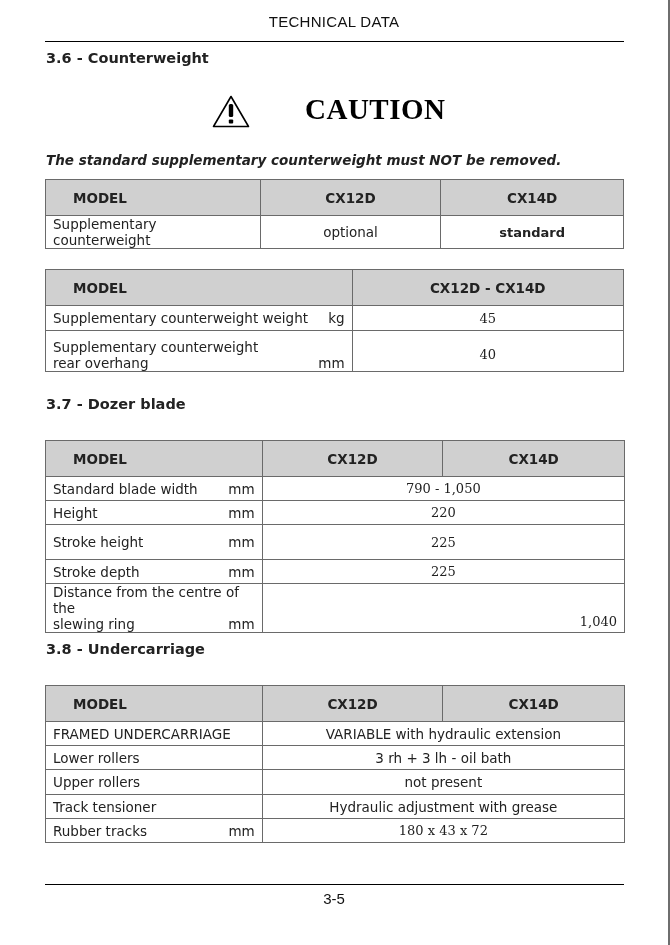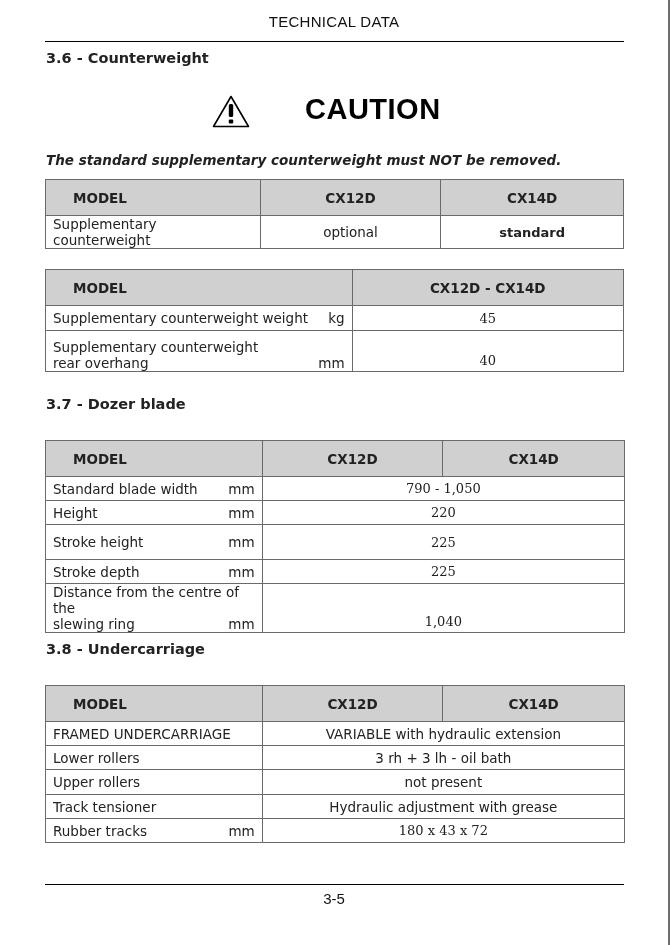--- a/index.html
+++ b/index.html
@@ -6,21 +6,21 @@
   body { width:670px; height:945px; position:relative; overflow:hidden;
          font-family:"DejaVu Sans", sans-serif; color:#111; }
   .page-edge { position:absolute; left:668px; top:0; width:2px; height:945px; background:#6e6e6e; }
   .running-head { position:absolute; left:45px; width:578px; top:13px; text-align:center;
          font-family:"Liberation Sans", sans-serif; font-size:15px; letter-spacing:0.3px; color:#111; }
   .rule { position:absolute; left:45px; width:579px; height:1px; background:#000; }
   .section-title { position:absolute; left:46px; font-family:"DejaVu Sans", sans-serif;
          font-weight:bold; font-size:14.5px; color:#222; }
   .caution-wrap { position:absolute; left:210px; top:95px; width:260px; height:36px; }
   .caution-icon { position:absolute; left:2px; top:0; width:38px; height:33px; }
-  .caution-word { position:absolute; left:95px; top:-2px; font-family:Liberation Sans, sans-serif;
+  .caution-word { position:absolute; left:95px; top:-2px; font-family:Liberation Serif, serif;
          font-weight:bold; font-size:29px; color:#000; letter-spacing:0.5px; }
   .caution-text { position:absolute; left:46px; top:132px; font-family:"DejaVu Sans", sans-serif;
          font-weight:bold; font-style:italic; font-size:13.5px; color:#222;margin-top:20px; }
   table { position:absolute; left:45px; border-collapse:collapse; font-size:13.5px; color:#222;
          font-family:"DejaVu Sans", sans-serif; }
   td, th { border:1px solid #6a6a6a; padding:0 7px; font-weight:normal; }
   th { background:#d0d0d0; font-weight:bold; height:35px; font-size:13.5px; }
   th.left { text-align:left;padding-left:27px; }
   th.center { text-align:center; }
   td.center { text-align:center; font-family:"DejaVu Serif", "DejaVu Sans", serif; font-size:13px; }
@@ -92,21 +92,21 @@
     <td class="center">45</td>
   </tr>
   <tr style="height:41px;">
     <td class="multi">
       <div>Supplementary counterweight</div>
       <div class="lbl">
         <span>rear overhang</span>
         <span class="unit">mm</span>
       </div>
     </td>
-    <td class="center multi" style="padding-bottom:3px;">40</td>
+    <td class="center multi" style="padding-bottom:9px;">40</td>
   </tr>
 </tbody>
   </table>
 
 <div class="section-title" style="top:396px;">3.7 - Dozer blade</div>
 
 <table style="top:440px; width:580px;">
   <colgroup>
       <col style="width:217px">
       <col style="width:181px">
@@ -155,21 +155,21 @@
     <td colspan="2" class="center">225</td>
   </tr>
   <tr style="height:41px;">
     <td class="multi">
       <div>Distance from the centre of the</div>
       <div class="lbl">
         <span>slewing ring</span>
         <span class="unit">mm</span>
       </div>
     </td>
-    <td colspan="2" class="center multi" style="padding-bottom:3px;">1,040</td>
+    <td colspan="2" class="center multi" style="padding-bottom:3px;text-align:right;">1,040</td>
   </tr>
 </tbody>
   </table>
 
 <div class="section-title" style="top:641px;text-align:center;">3.8 - Undercarriage</div>
 
 <table style="top:685px; width:580px;">
   <colgroup>
       <col style="width:217px">
       <col style="width:181px">

